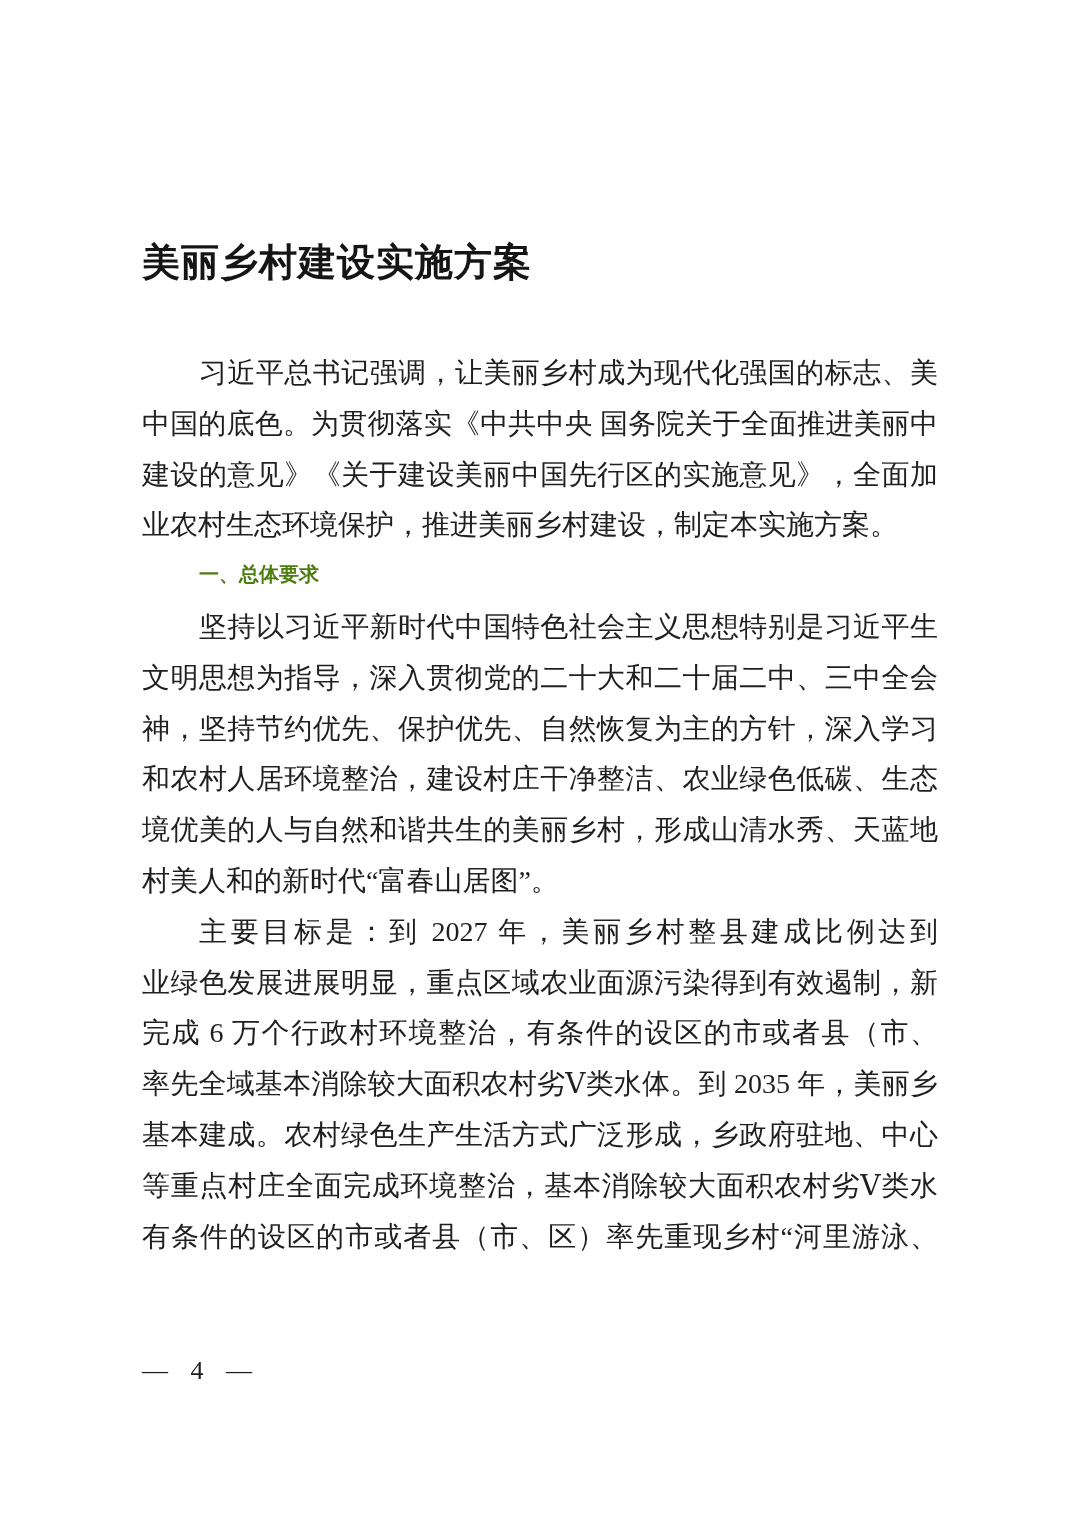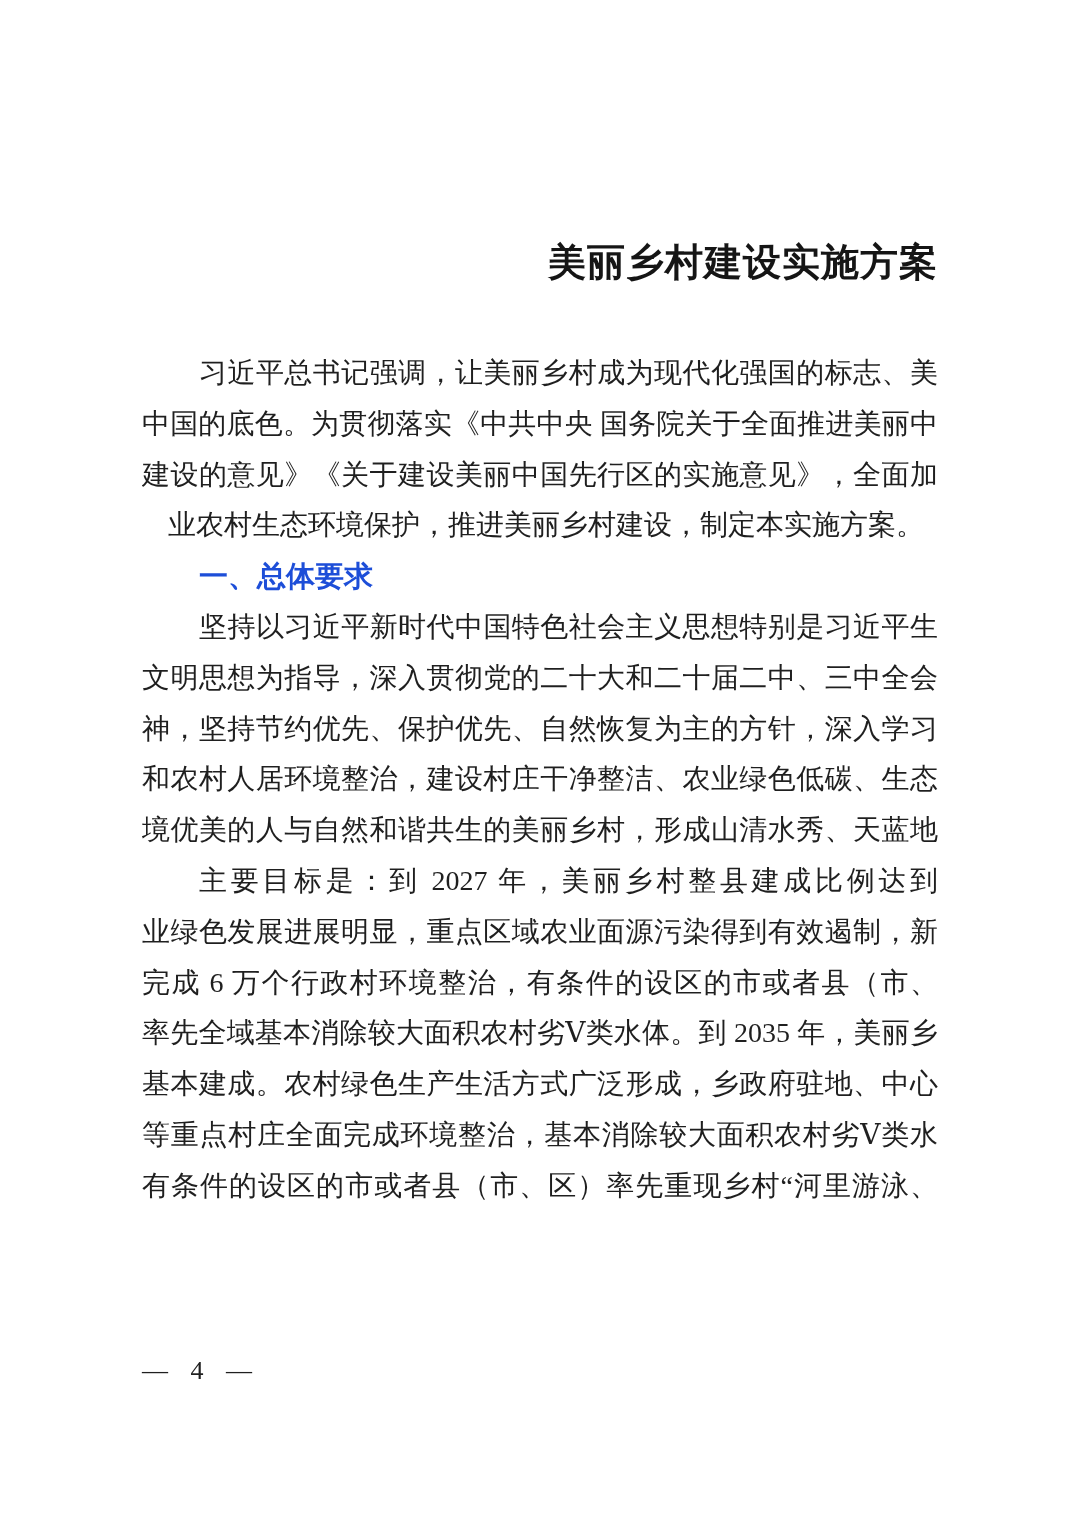--- a/index.html
+++ b/index.html
@@ -15,46 +15,45 @@
     box-sizing: border-box;
     padding: 240px 142px 0 142px;
     overflow: hidden;
   }
   .doc-title {
     font-family: "Liberation Sans", "DejaVu Sans", sans-serif;
     font-weight: 700;
     font-size: 38px;
     line-height: 44px;
     letter-spacing: 1px;
-    text-align: right;
+    text-align: left;
     color: #151515;
     margin: 0 0 64px 0;
   }
   .line {
     font-family: "Liberation Serif", "DejaVu Serif", serif;
     font-size: 28px;
     line-height: 50.8px;
     height: 50.8px;
     color: #1f1f1f;
     text-align: justify;
     text-align-last: justify;
     overflow: hidden;
   }
   .line.indent {
     text-indent: 57px;
   }
   .line.para-end {
     text-align-last: left;
-    margin-left: 26px;
   }
   .line.heading {
-    font-family: Liberation Serif, serif;
+    font-family: Liberation Mono, monospace;
     font-weight: 700;
-    font-size: 29px;
-    color: #1d4ed8;
+    font-size: 20px;
+    color: #4d7c0f;
     text-align-last: left;
   }
   .page-footer {
     position: absolute;
     left: 142px;
     top: 1356px;
     font-family: "Liberation Serif", "DejaVu Serif", serif;
     font-size: 26px;
     line-height: 30px;
     color: #1f1f1f;
@@ -77,20 +76,21 @@
   </div>
 
   <div class="line indent heading">一、总体要求</div>
 
   <div>
     <div class="line indent">坚持以习近平新时代中国特色社会主义思想特别是习近平生态</div>
     <div class="line">文明思想为指导，深入贯彻党的二十大和二十届二中、三中全会精</div>
     <div class="line">神，坚持节约优先、保护优先、自然恢复为主的方针，深入学习运</div>
     <div class="line">和农村人居环境整治，建设村庄干净整洁、农业绿色低碳、生态环</div>
     <div class="line">境优美的人与自然和谐共生的美丽乡村，形成山清水秀、天蓝地绿、</div>
+    <div class="line para-end">村美人和的新时代“富春山居图”。</div>
   </div>
 
   <div>
     <div class="line indent">主要目标是：到 2027 年，美丽乡村整县建成比例达到 40%。农</div>
     <div class="line">业绿色发展进展明显，重点区域农业面源污染得到有效遏制，新增</div>
     <div class="line">完成 6 万个行政村环境整治，有条件的设区的市或者县（市、区）</div>
     <div class="line">率先全域基本消除较大面积农村劣Ⅴ类水体。到 2035 年，美丽乡村</div>
     <div class="line">基本建成。农村绿色生产生活方式广泛形成，乡政府驻地、中心村</div>
     <div class="line">等重点村庄全面完成环境整治，基本消除较大面积农村劣Ⅴ类水体，</div>
     <div class="line">有条件的设区的市或者县（市、区）率先重现乡村“河里游泳、溪</div>

